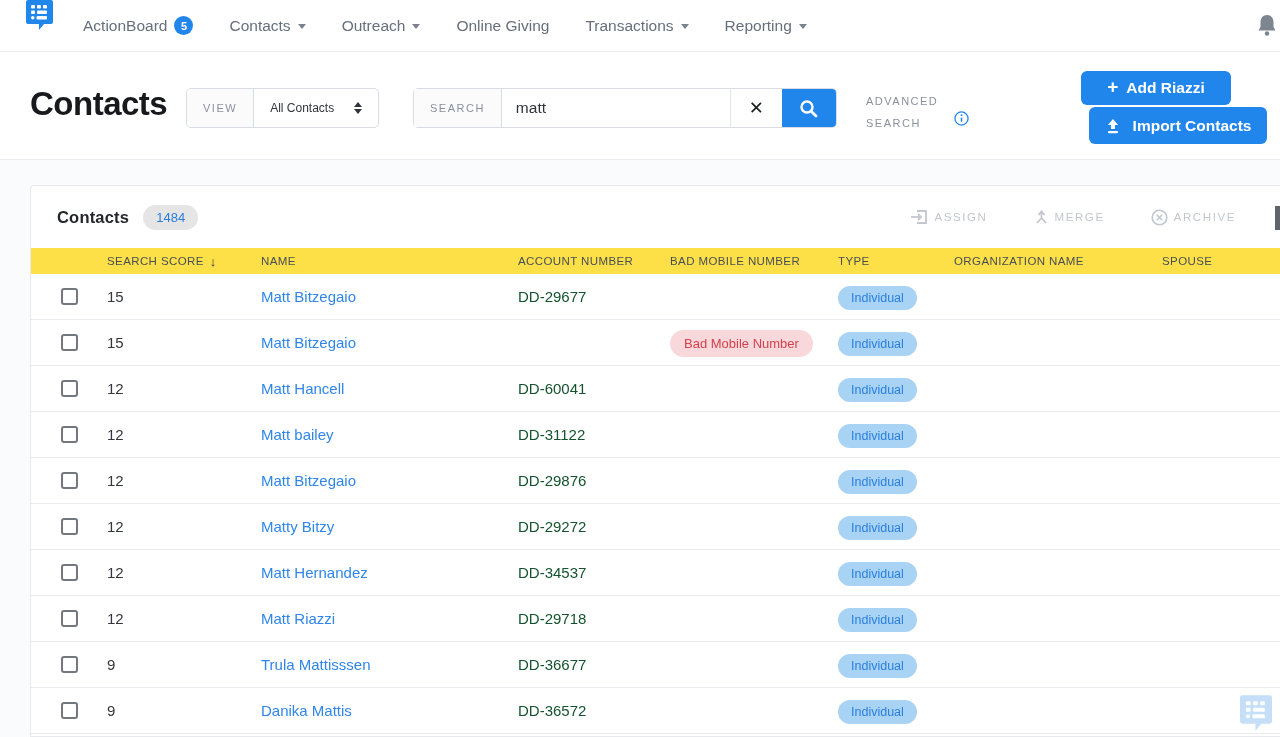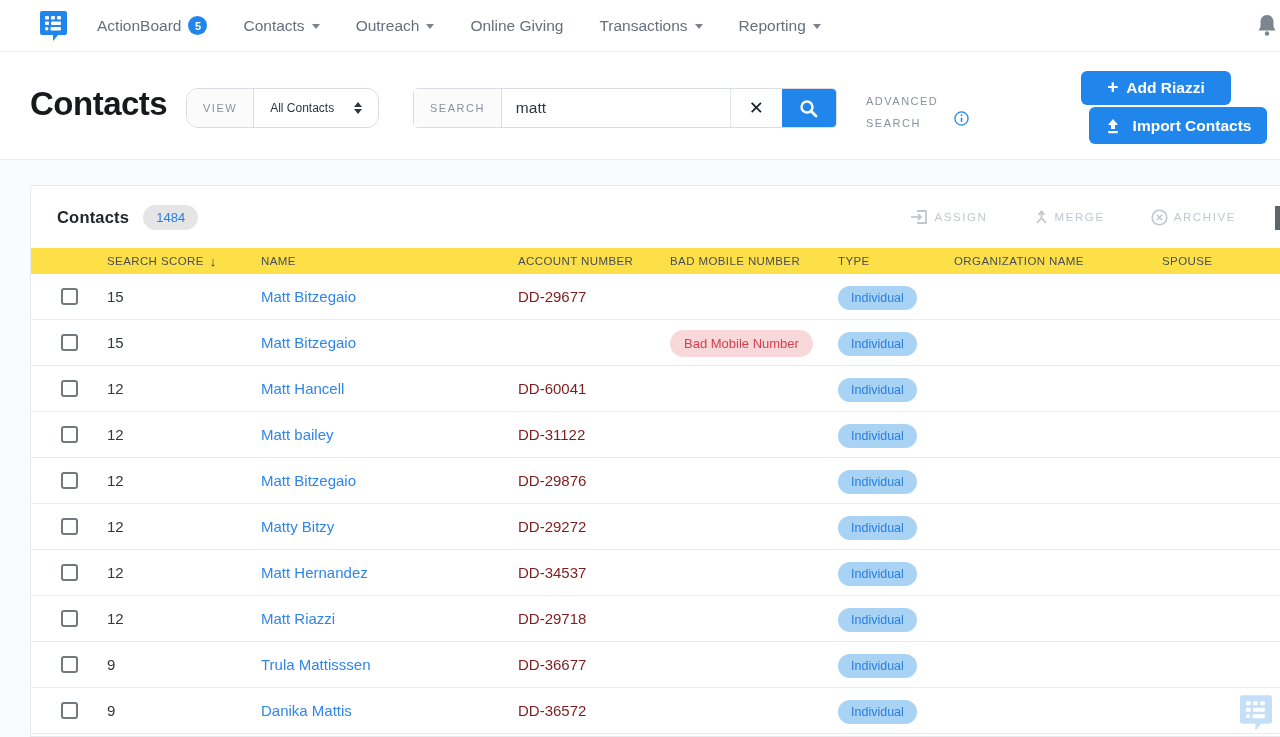--- a/index.html
+++ b/index.html
@@ -1,37 +1,37 @@
 <!DOCTYPE html>
 <html><head>
 <meta charset="utf-8">
 <style>
   * { margin:0; padding:0; box-sizing:border-box; }
   html,body { width:1280px; height:737px; overflow:hidden; background:#fff;
               font-family:"Liberation Sans", sans-serif; }
 
   
   .topnav { position:relative; height:52px; background:#fff; border-bottom:1px solid #ebedf0;
-            display:flex; align-items:center; padding-left:40px; }
+            display:flex; padding-left:26px; }
   .logo { width:27px; height:30px; margin-right:30px; flex:0 0 auto; }
   .nav-items { display:flex; align-items:center; gap:36px; }
   .nav-item { display:flex; align-items:center; gap:7px; font-size:15.5px; color:#666f7b; cursor:pointer; }
   .nav-item .badge { background:#2186eb; color:#fff; font-size:11px; font-weight:bold;
                      width:19px; height:19px; border-radius:50%; display:flex; align-items:center; justify-content:center; }
   .caret { width:0; height:0; border-left:4.5px solid transparent; border-right:4.5px solid transparent;
            border-top:5.5px solid #7a828d; margin-top:2px; }
   .bell { position:absolute; right:2px; top:13px; width:22px; height:24px; }
 
   
   .page-header { position:relative; height:108px; background:#fff; border-bottom:1px solid #e8eaed; }
   .page-title { position:absolute; left:30px; top:33px; font-size:33px; font-weight:700;
                 color:#17191c; letter-spacing:-0.5px; }
 
   .view-group { position:absolute; left:186px; top:36px; height:40px; display:flex;
-                border:1px solid #d9dce1; border-radius:12px; overflow:hidden; background:#fff; }
+                border:1px solid #d9dce1; border-radius:5px; overflow:hidden; background:#fff; }
   .group-label { display:flex; align-items:center; padding:0 16px; font-size:11px; letter-spacing:1.5px;
                  color:#8a919c; background:#fbfbfc; border-right:1px solid #d9dce1; }
   .view-select { display:flex; align-items:center; gap:20px; padding:0 16px; font-size:12px; color:#30353c; cursor:pointer; }
   .updown { display:flex; flex-direction:column; gap:2px; }
   .tri-up { width:0;height:0;border-left:4px solid transparent;border-right:4px solid transparent;border-bottom:5px solid #30353c; }
   .tri-dn { width:0;height:0;border-left:4px solid transparent;border-right:4px solid transparent;border-top:5px solid #30353c; }
 
   .search-group { position:absolute; left:413px; top:36px; height:40px; width:424px; display:flex;
                   border:1px solid #d9dce1; border-radius:5px; background:#fff; }
   .search-input { flex:1; border:none; outline:none; font-size:15.5px; color:#30353c; padding:0 14px;
@@ -71,21 +71,21 @@
   .thead, .trow { display:grid; grid-template-columns:76px 154px 257px 152px 168px 116px 208px 1fr;
                   align-items:center; }
   .thead { height:26px; background:#fde047; font-size:11.5px; color:#494e56; letter-spacing:0.4px; }
   .th { display:flex; align-items:center; gap:6px; }
   .sort-arrow { font-size:13px; color:#2b2e33; font-weight:bold; }
   .trow { height:46px; border-bottom:1px solid #e9ebee; background:#fff; }
   .cell { font-size:15px; color:#33373d; }
   .c-check { display:flex; justify-content:center; }
   .checkbox { width:17px; height:17px; border:2px solid #73787f; border-radius:3px; background:#fff; cursor:pointer; }
   .name-link { color:#2f86e8; text-decoration:none; cursor:pointer; }
-  .c-account { color:#7f1d1d; }
+  .c-account { color:#14532d; }
   .bad-pill { background:#f8d8db; color:#d4414d; font-size:13px; padding:6px 14px; border-radius:14px; }
   .type-pill { background:#a9d3f4; color:#2a7fde; font-size:12.5px; padding:5px 13px; border-radius:12px; }
 
   .float-logo { position:absolute; right:8px; bottom:6px; width:32px; height:36px; opacity:0.45; }
 </style>
 </head>
 <body>
 
 <div class="topnav">
   <svg class="logo" viewBox="0 0 27 30">

